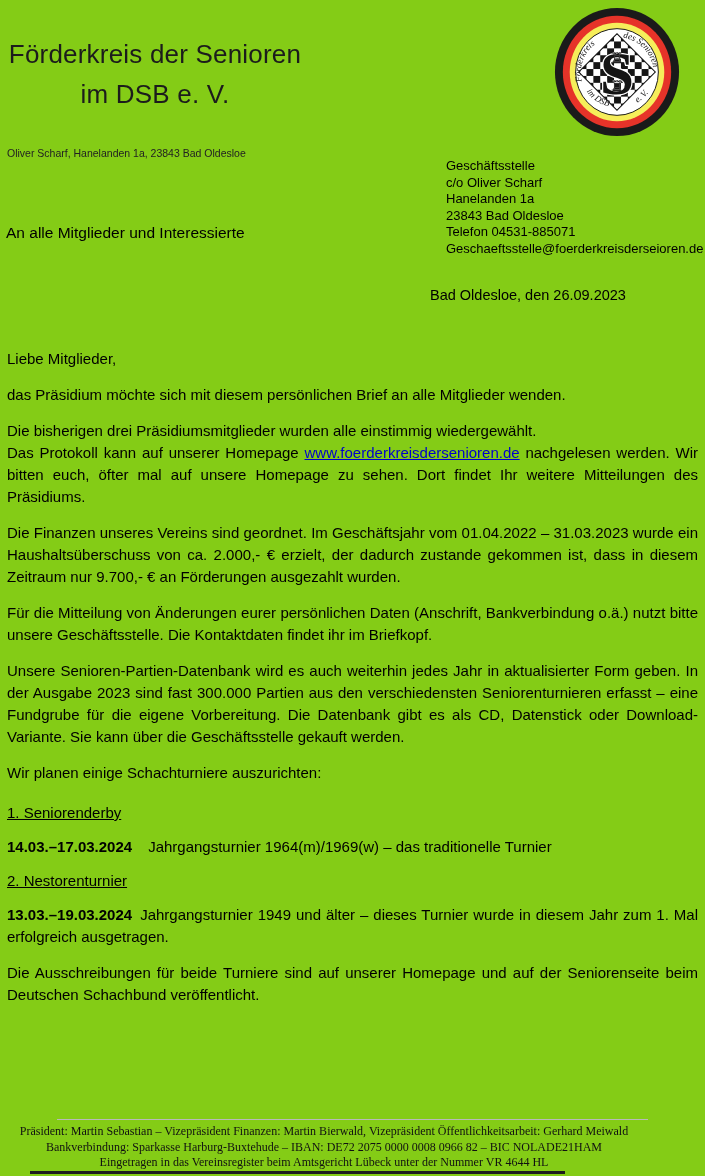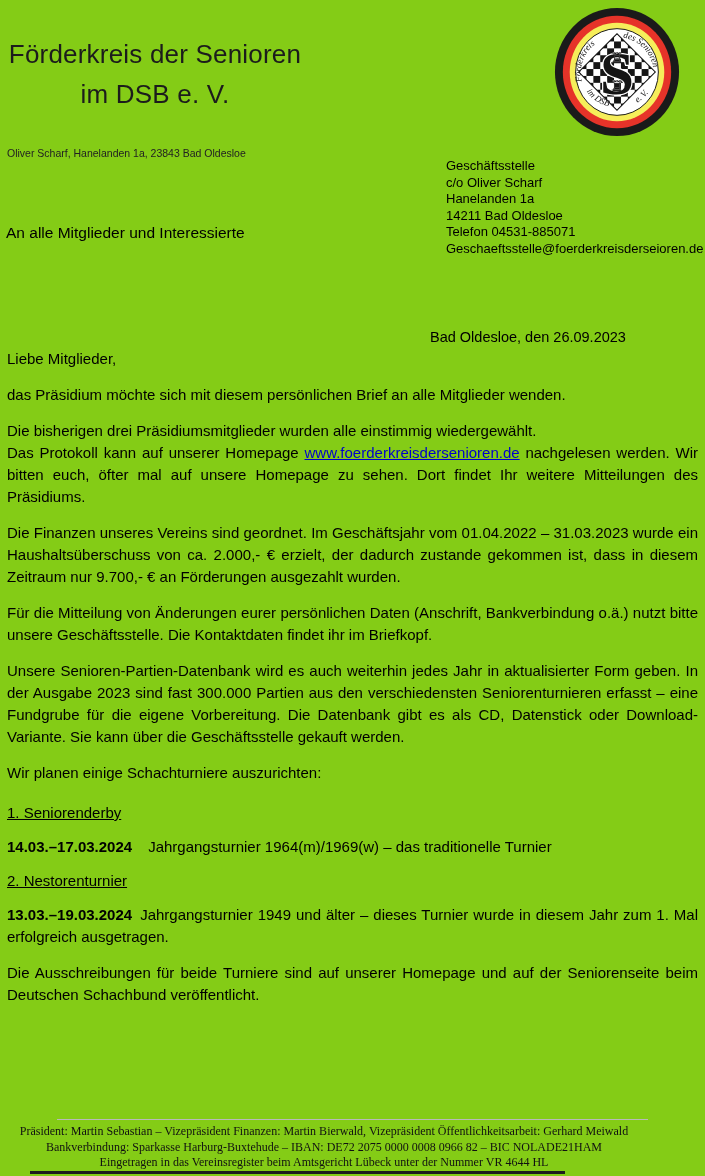--- a/index.html
+++ b/index.html
@@ -7,21 +7,21 @@
     position:relative; width:705px; height:1176px; background:#84cc16;
     font-family:"Liberation Sans", sans-serif; color:#000; overflow:hidden;
   }
   
   .title-block { position:absolute; top:34px; left:8px; width:294px; text-align:center;
     font-size:26px; line-height:40px; color:#1c1c1c; letter-spacing:0.2px; }
   .logo-wrap { position:absolute; top:6px; left:550px; width:134px; height:132px; }
   .sender-line { position:absolute; top:147px; left:7px; font-size:10.5px; color:#222; }
   .office-block { position:absolute; top:158px; left:398px; font-size:13px; line-height:16.5px;margin-left:48px; }
   .recipient { position:absolute; top:224px; left:6px; font-size:15.5px; }
-  .dateline { position:absolute; top:287px; left:430px; font-size:14.5px;margin-top:42px; }
+  .dateline { position:absolute; top:287px; left:430px; font-size:14.5px; }
 
   
   .body-block { position:absolute; top:348px; left:7px; width:691px;
     font-size:15px; line-height:22px; }
   .para { text-align:justify; margin:0 0 14px 0; }
   .para.nojust { text-align:left; }
   .jline { text-align:justify; }
   a.weblink { text-decoration:underline;margin-top:17px; }
   .tour-heading { text-decoration:underline; margin:4px 0 12px 0; }
   .tour-line { margin:0 0 12px 0; }
@@ -79,21 +79,21 @@
       </text>
     </svg>
   </div>
 
   <div class="sender-line">Oliver Scharf,  Hanelanden 1a, 23843 Bad Oldesloe</div>
 
   <div class="office-block">
     <div>Geschäftsstelle</div>
     <div>c/o Oliver Scharf</div>
     <div>Hanelanden 1a</div>
-    <div>14211 Bad Oldesloe</div>
+    <div>23843 Bad Oldesloe</div>
     <div>Telefon 04531-885071</div>
     <div>Geschaeftsstelle@foerderkreisderseioren.de</div>
   </div>
 
   <div class="recipient">An alle Mitglieder und Interessierte</div>
 
   <div class="dateline">Bad Oldesloe, den 26.09.2023</div>
 
   <div class="body-block">
     <p class="para nojust">Liebe Mitglieder,</p>

